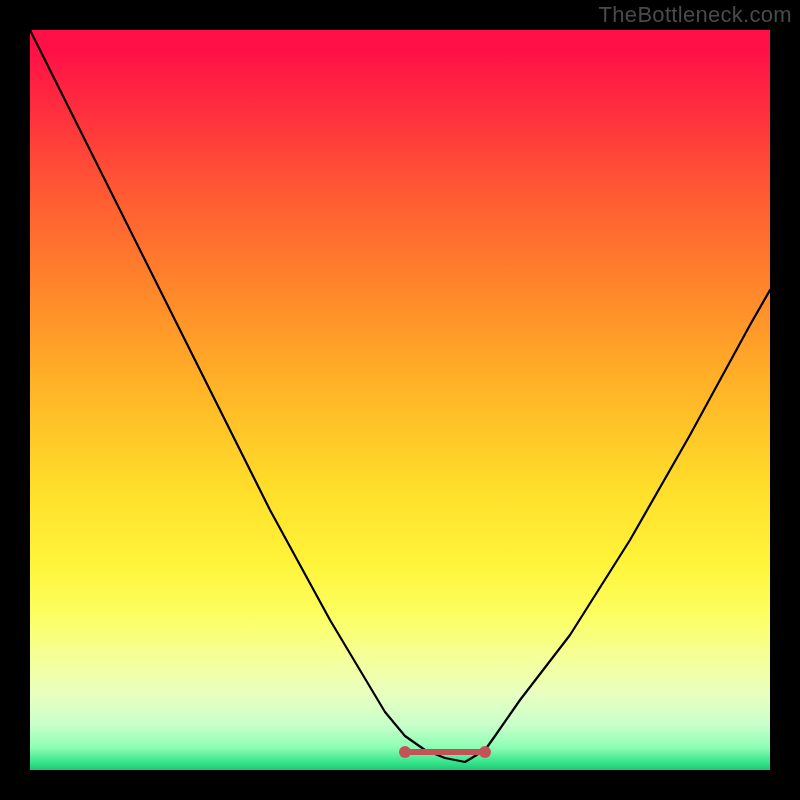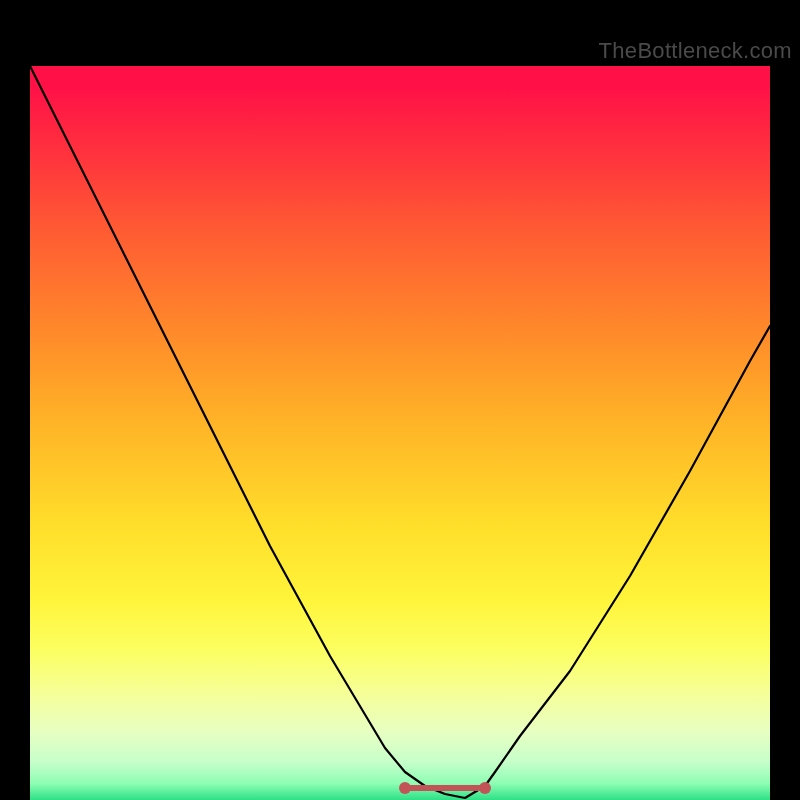--- a/index.html
+++ b/index.html
@@ -9,21 +9,20 @@
     height: 800px;
     background: #000000;
     overflow: hidden;
     font-family: Arial, Helvetica, sans-serif;
   }
   .frame {
     position: relative;
     width: 800px;
     height: 572px;
     background: #000000;
-    margin-top: 36px;
   }
   .watermark {
     position: absolute;
     top: 2px;
     right: 8px;
     color: #4a4a4a;
     font-size: 22px;
     font-weight: 500;
     letter-spacing: 0.3px;
     z-index: 30;

